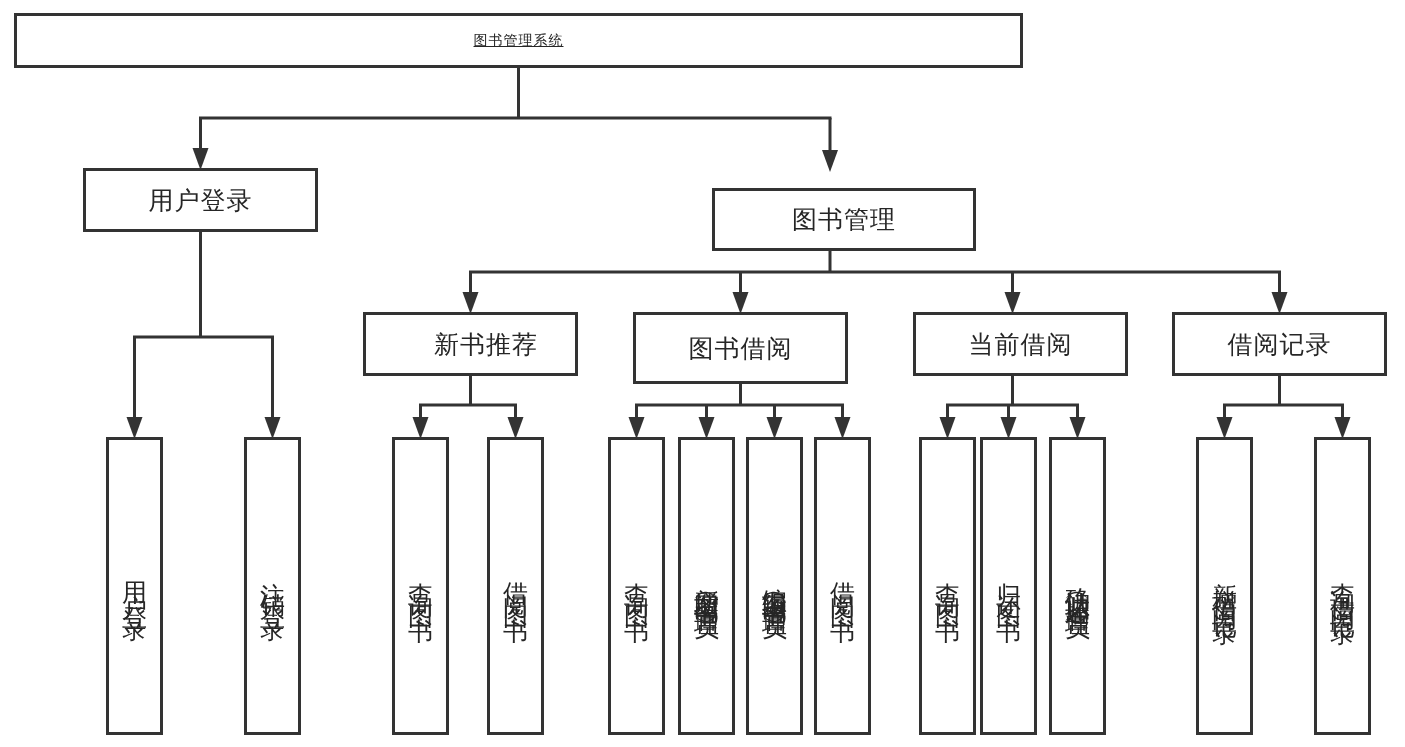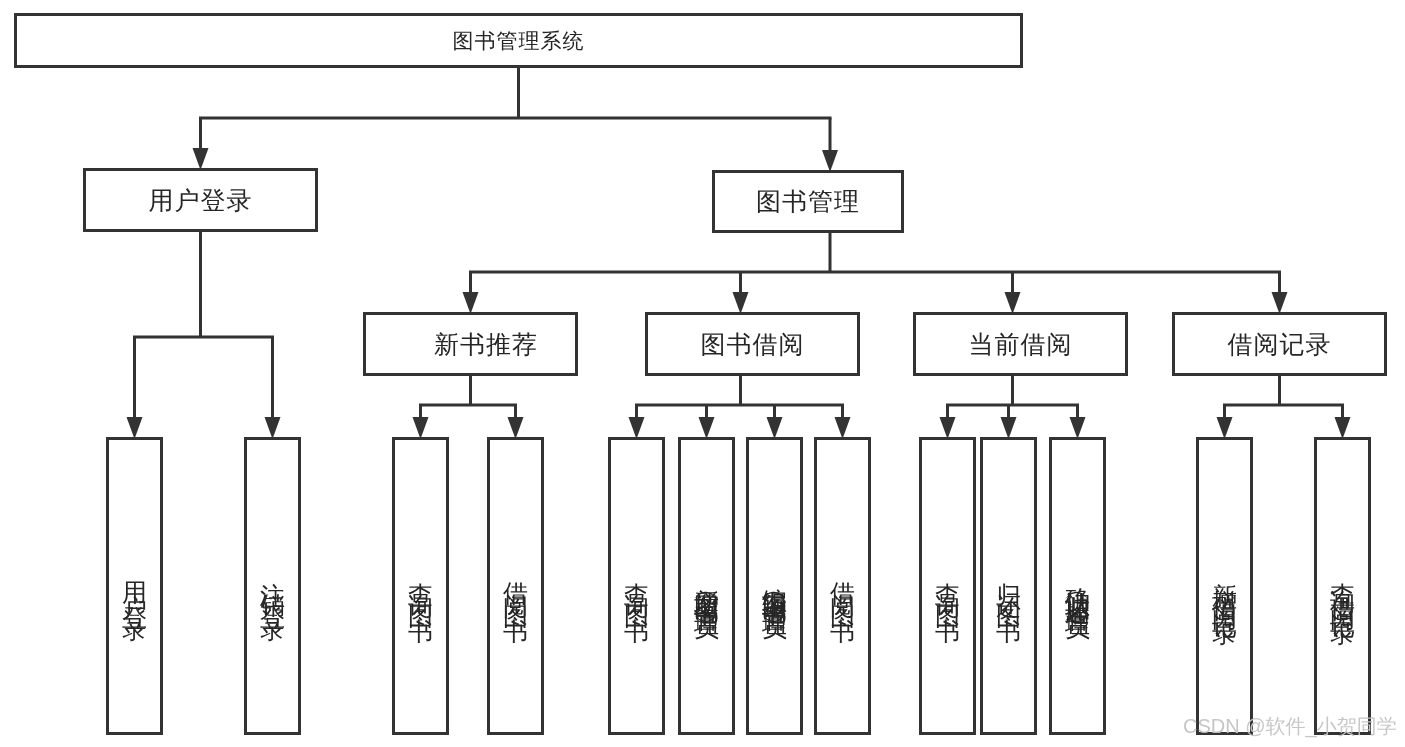--- a/index.html
+++ b/index.html
@@ -24,21 +24,21 @@
     display: flex;
     align-items: center;
     justify-content: center;
     color: #262626;
   }
   .box .h-label {
     font-size: 25px;
     letter-spacing: 1px;
     white-space: nowrap;
   }
-  .box.root .h-label { font-size: 21px; }
+  .box.root .h-label { font-size: 14px; text-decoration: underline; }
   .box .v-label {
     writing-mode: vertical-rl;
     text-orientation: mixed;
     font-size: 25px;
     line-height: 1;
     white-space: nowrap;
   }
   #watermark {
     position: absolute;
     left: 1183px;
@@ -114,33 +114,33 @@
       </div>
       <div class="box" style="left: 83px; top: 168px; width: 235px; height: 64px;">
         <span class="h-label">用户登录</span>
       </div>
       <div class="box" style="left: 106px; top: 437px; width: 57px; height: 298px;">
         <span class="v-label" style="letter-spacing: 12px;">用户登录</span>
       </div>
       <div class="box" style="left: 244px; top: 437px; width: 57px; height: 298px;">
         <span class="v-label" style="letter-spacing: 12px;">注销登录</span>
       </div>
-      <div class="box" style="left: 712px; top: 170px; width: 192px; height: 63px;">
+      <div class="box" style="left: 712px; top: 188px; width: 264px; height: 63px;">
         <span class="h-label">图书管理</span>
       </div>
       <div class="box" style="left: 363px; top: 312px; width: 215px; height: 64px; padding-left: 31px;">
         <span class="h-label">新书推荐</span>
       </div>
       <div class="box" style="left: 392px; top: 437px; width: 57px; height: 298px;">
         <span class="v-label" style="letter-spacing: 12px;">查询图书</span>
       </div>
       <div class="box" style="left: 487px; top: 437px; width: 57px; height: 298px;">
         <span class="v-label" style="letter-spacing: 12px;">借阅图书</span>
       </div>
-      <div class="box" style="left: 633px; top: 312px; width: 215px; height: 64px; margin-left: 12px;">
+      <div class="box" style="left: 633px; top: 312px; width: 215px; height: 72px;">
         <span class="h-label">图书借阅</span>
       </div>
       <div class="box" style="left: 608px; top: 437px; width: 57px; height: 298px;">
         <span class="v-label" style="letter-spacing: 12px;">查询图书</span>
       </div>
       <div class="box" style="left: 678px; top: 437px; width: 57px; height: 298px;">
         <span class="v-label" style="letter-spacing: 4px;">新增图书（管理员）</span>
       </div>
       <div class="box" style="left: 746px; top: 437px; width: 57px; height: 298px;">
         <span class="v-label" style="letter-spacing: 4px;">编辑图书（管理员）</span>
@@ -163,14 +163,13 @@
       <div class="box" style="left: 1172px; top: 312px; width: 215px; height: 64px;">
         <span class="h-label">借阅记录</span>
       </div>
       <div class="box" style="left: 1196px; top: 437px; width: 57px; height: 298px;">
         <span class="v-label" style="letter-spacing: 8px;">新增借阅记录</span>
       </div>
       <div class="box" style="left: 1314px; top: 437px; width: 57px; height: 298px;">
         <span class="v-label" style="letter-spacing: 8px;">查询借阅记录</span>
       </div>
     </div>
-  <div id="watermark">CSDN @软件_小贺同学</div>
 </div>
 
 </body></html>

